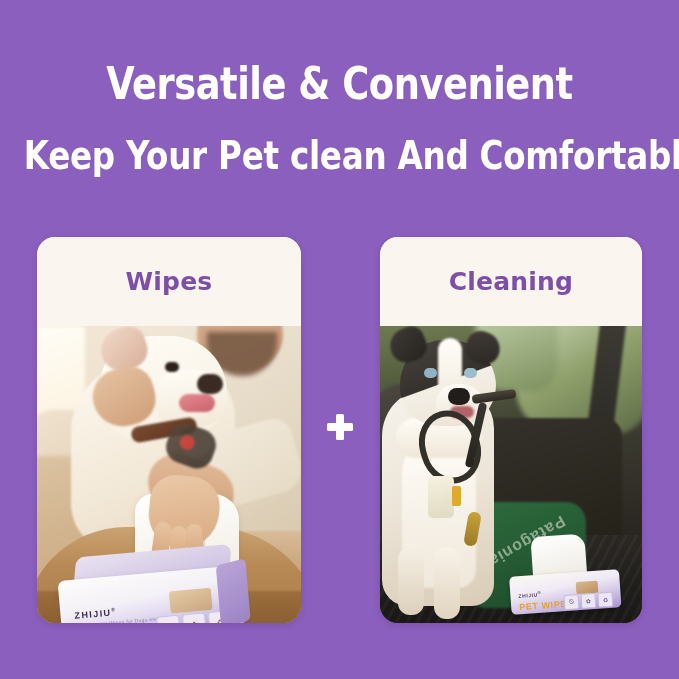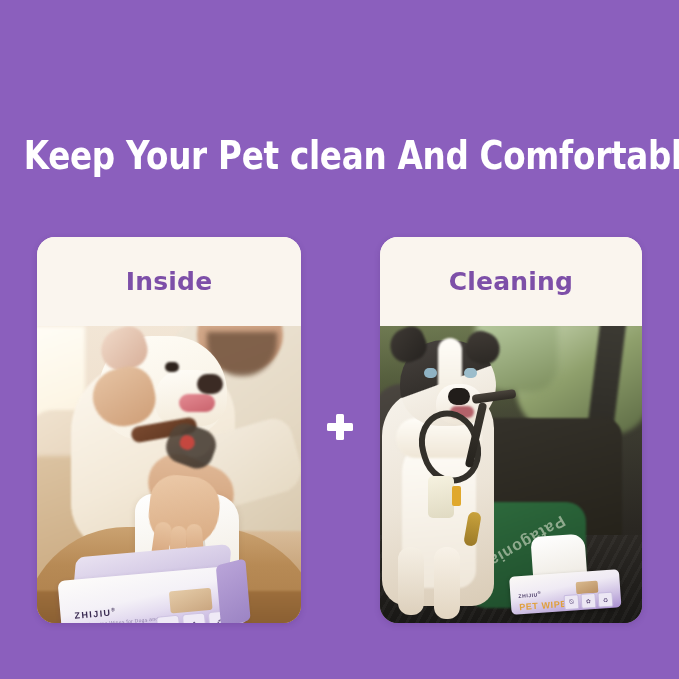--- a/index.html
+++ b/index.html
@@ -449,27 +449,30 @@
   .pack-r .inset{
     position:absolute;right:22px;top:10px;width:22px;height:12px;
     background:linear-gradient(160deg,#d9b98e,#b98f62);border-radius:2px;
   }
 </style>
 </head>
 <body>
 
 <div class="canvas">
 
+  <div class="headline-wrap">
+    <div class="headline">Versatile &amp; Convenient</div>
+  </div>
   <div class="subheadline-wrap">
     <div class="subheadline">Keep Your Pet clean And Comfortable</div>
   </div>
 
   <div class="card" id="card-inside">
     <div class="card-header">
-      <span class="card-title">Inside</span>
+      <span class="card-title">Wipes</span>
     </div>
     <div class="photo">
       <div class="indoor">
         <div class="in-window"></div>
         <div class="in-sofa"></div>
         <div class="in-sofa2"></div>
 
         <div class="man-body"></div>
         <div class="man-head"></div>
         <div class="man-beard"></div>

